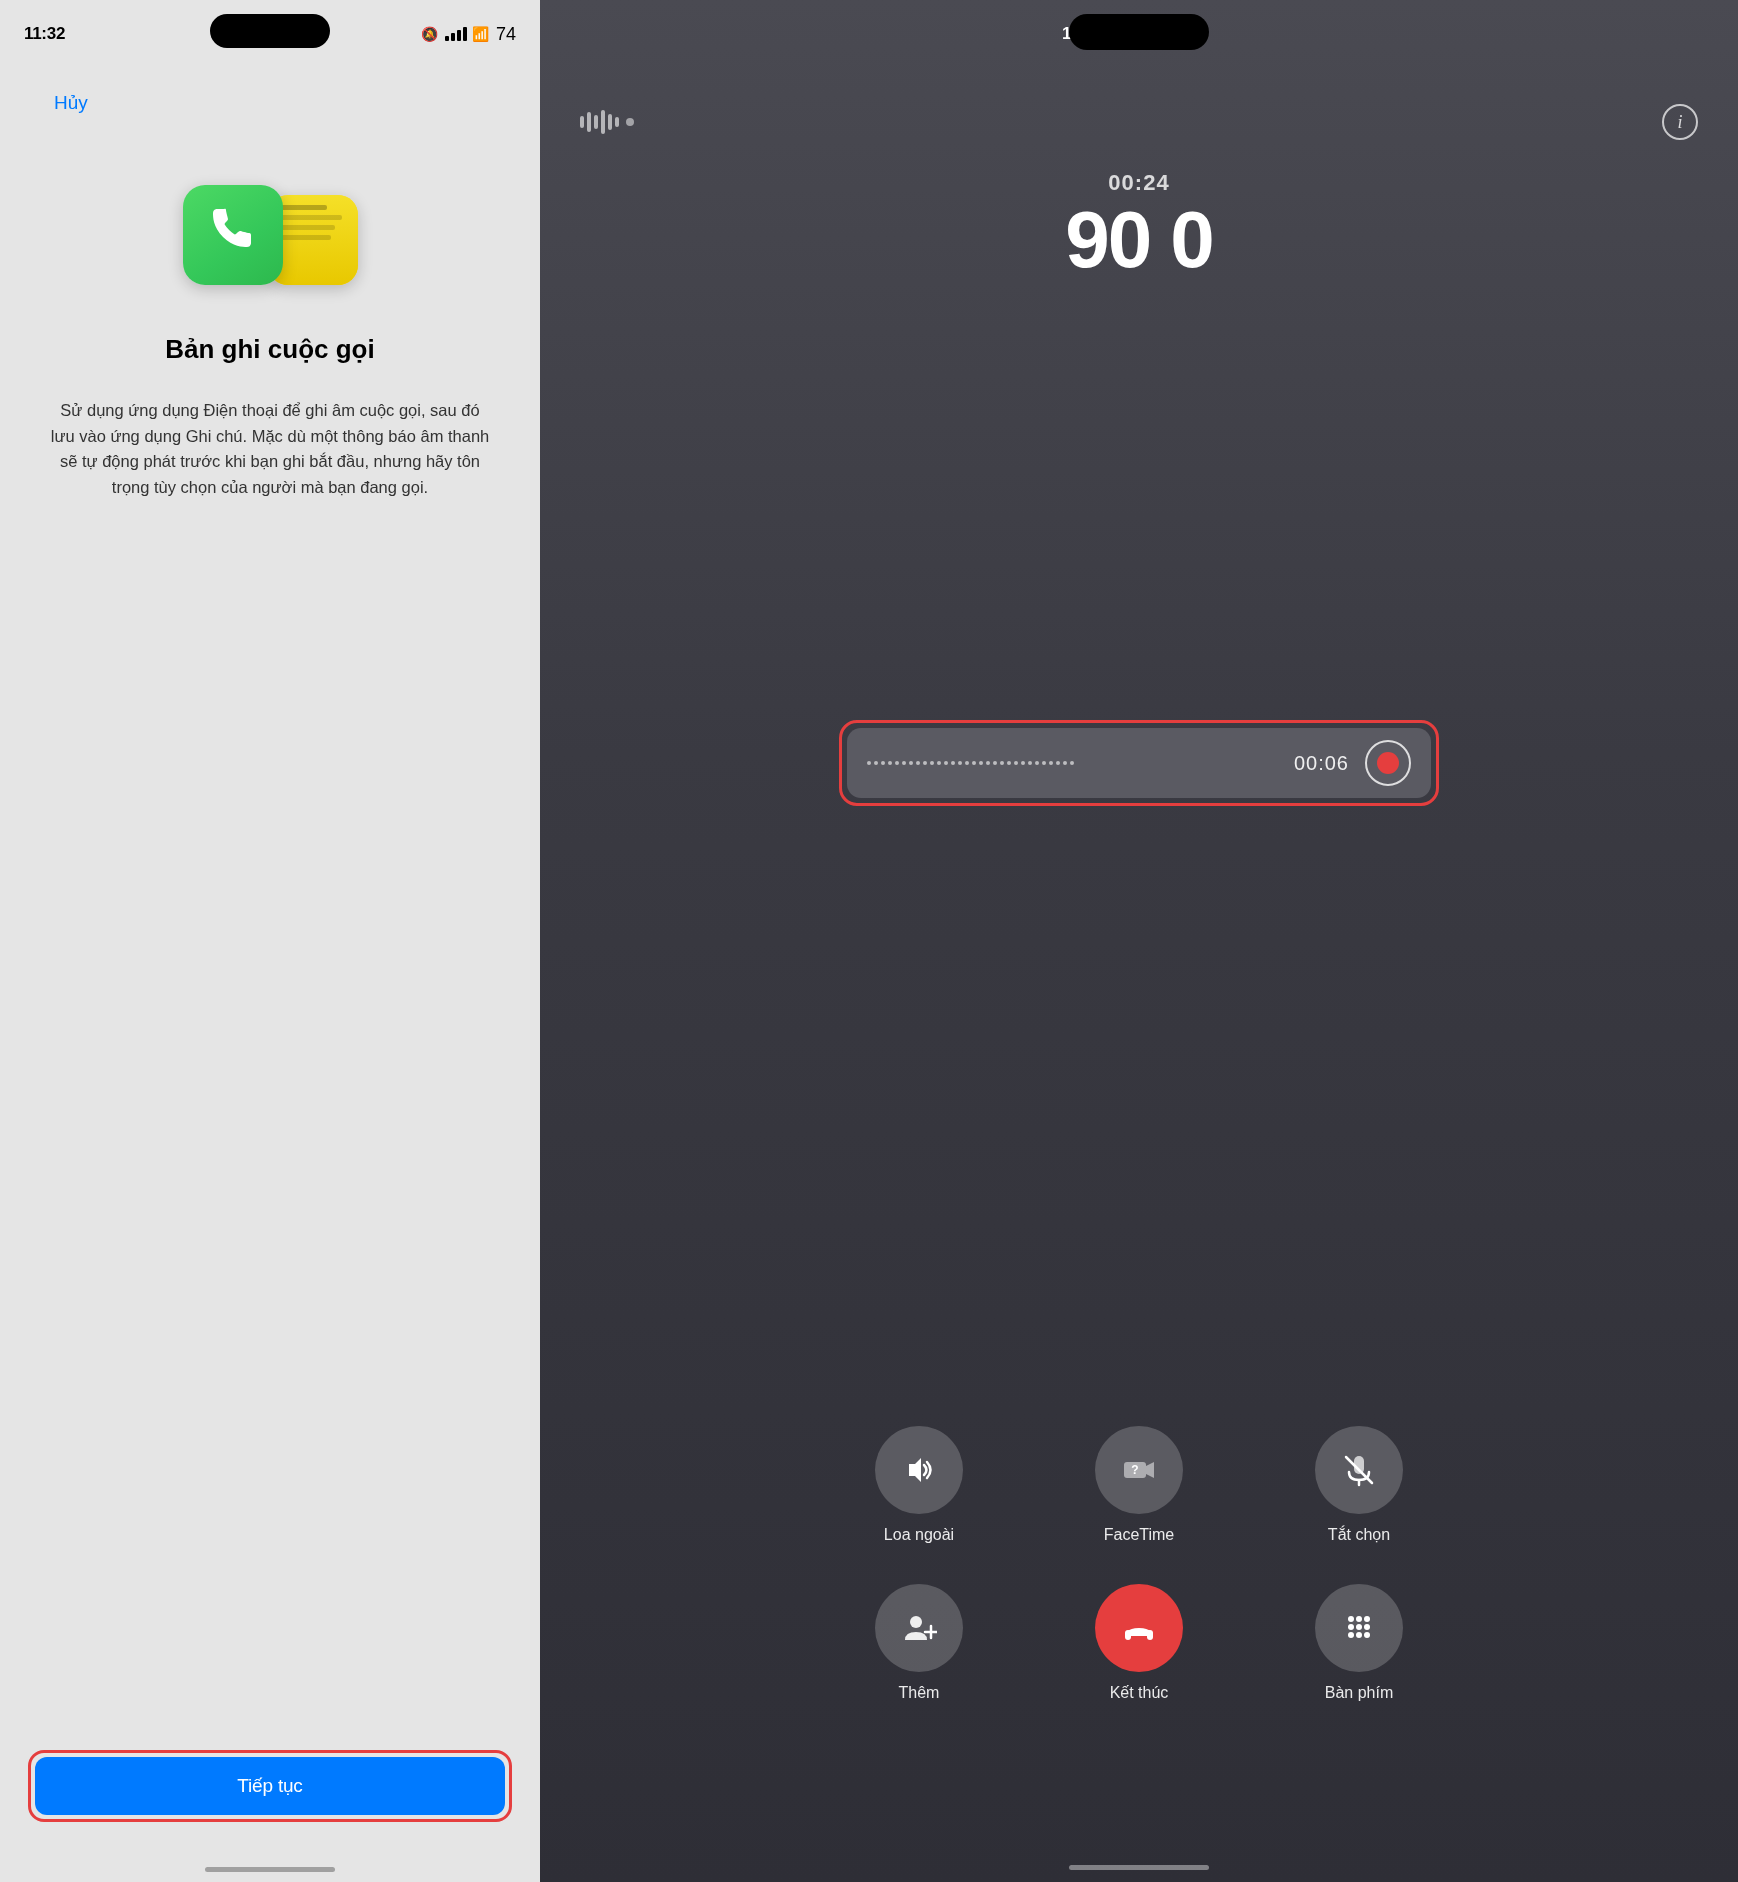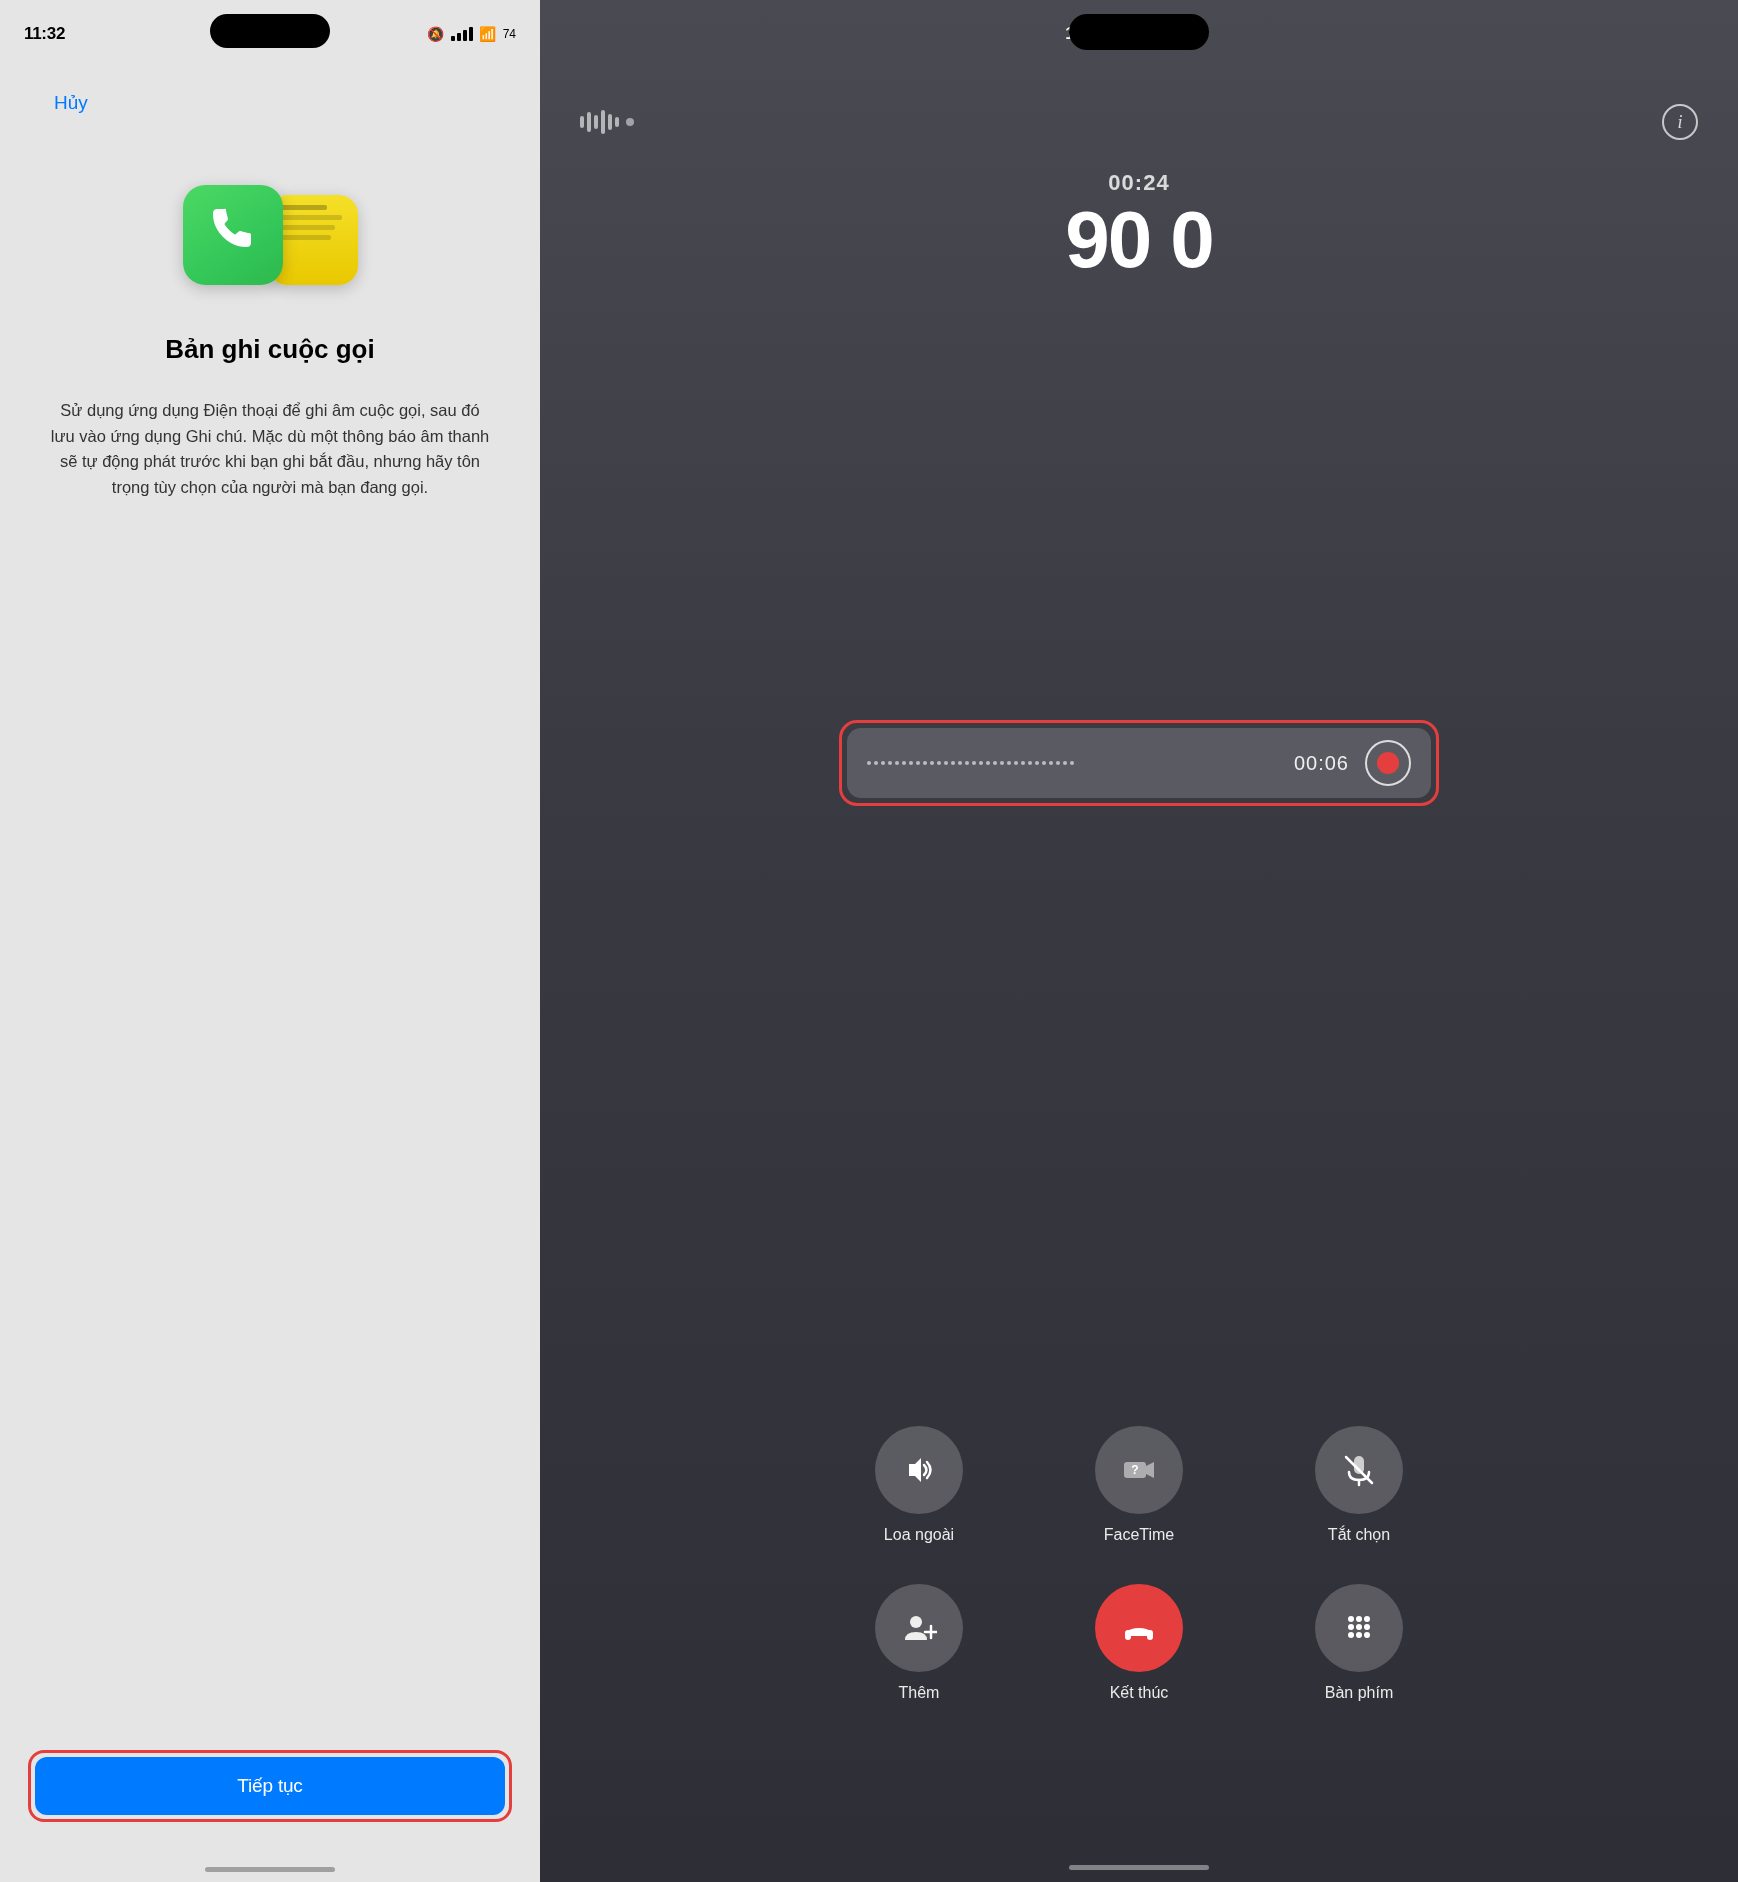--- a/index.html
+++ b/index.html
@@ -422,21 +422,21 @@
     }
     .signal-bar {
       width: 4px;
       background: currentColor;
       border-radius: 1px;
     }
     .battery-icon {
       display: flex;
       align-items: center;
       gap: 2px;
-      font-size: 12px;
+      font-size: 18px;
       font-weight: 500;
     }
   </style>
 </head>
 <body>
 
 <div class="left-panel">
   <div class="status-bar-left">
     <span class="status-time">11:32</span>
     <div class="dynamic-island-left"></div>

